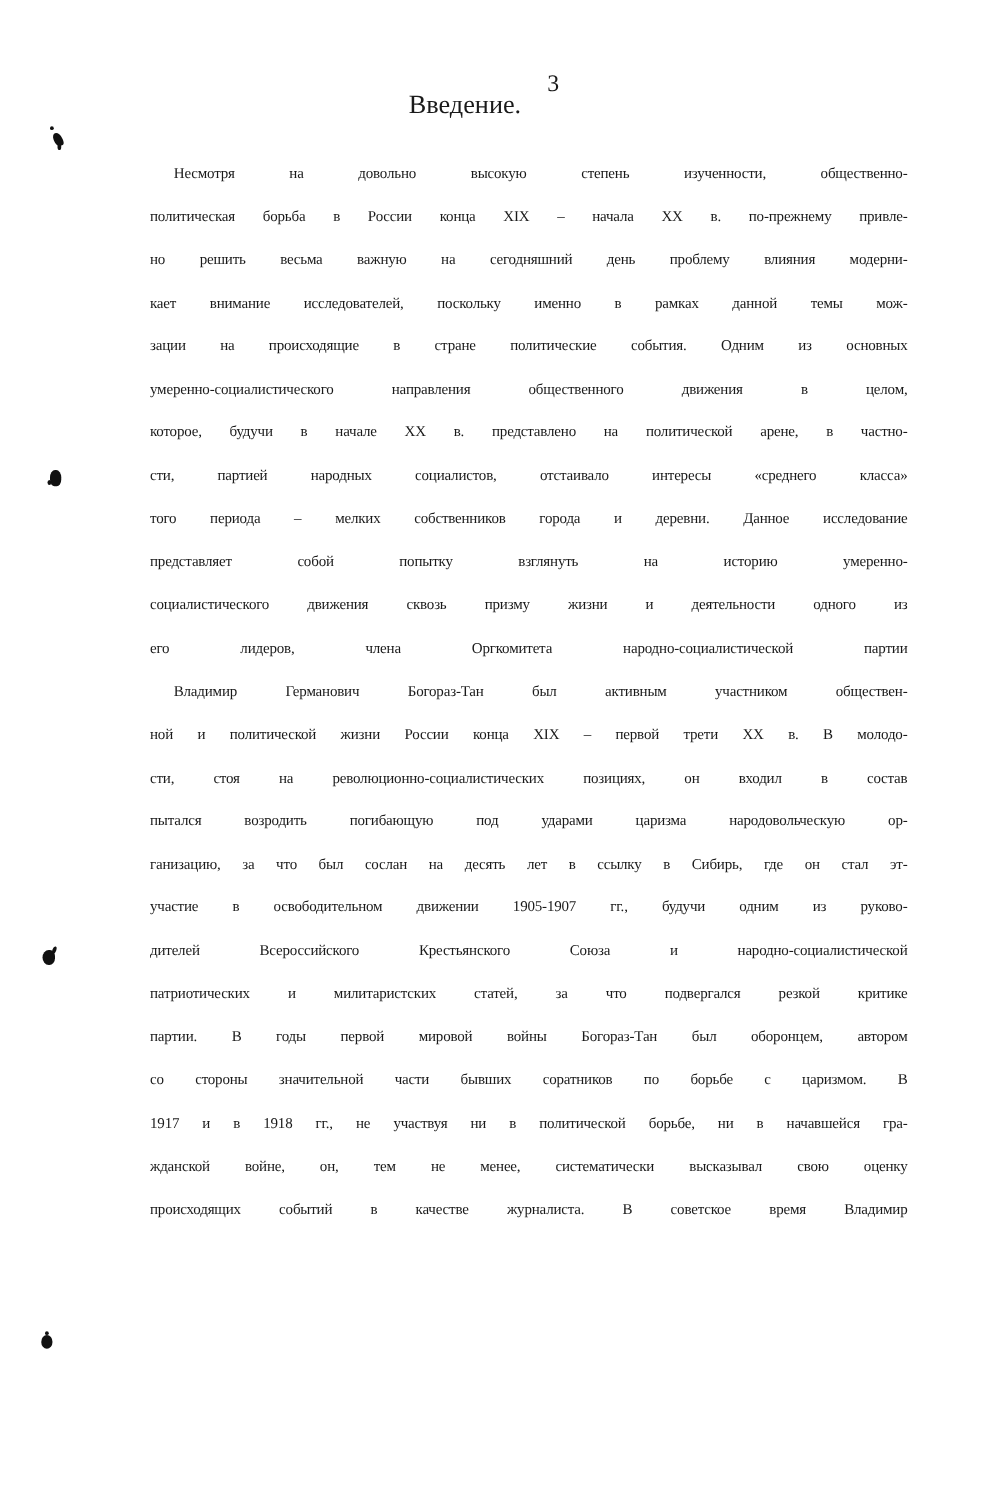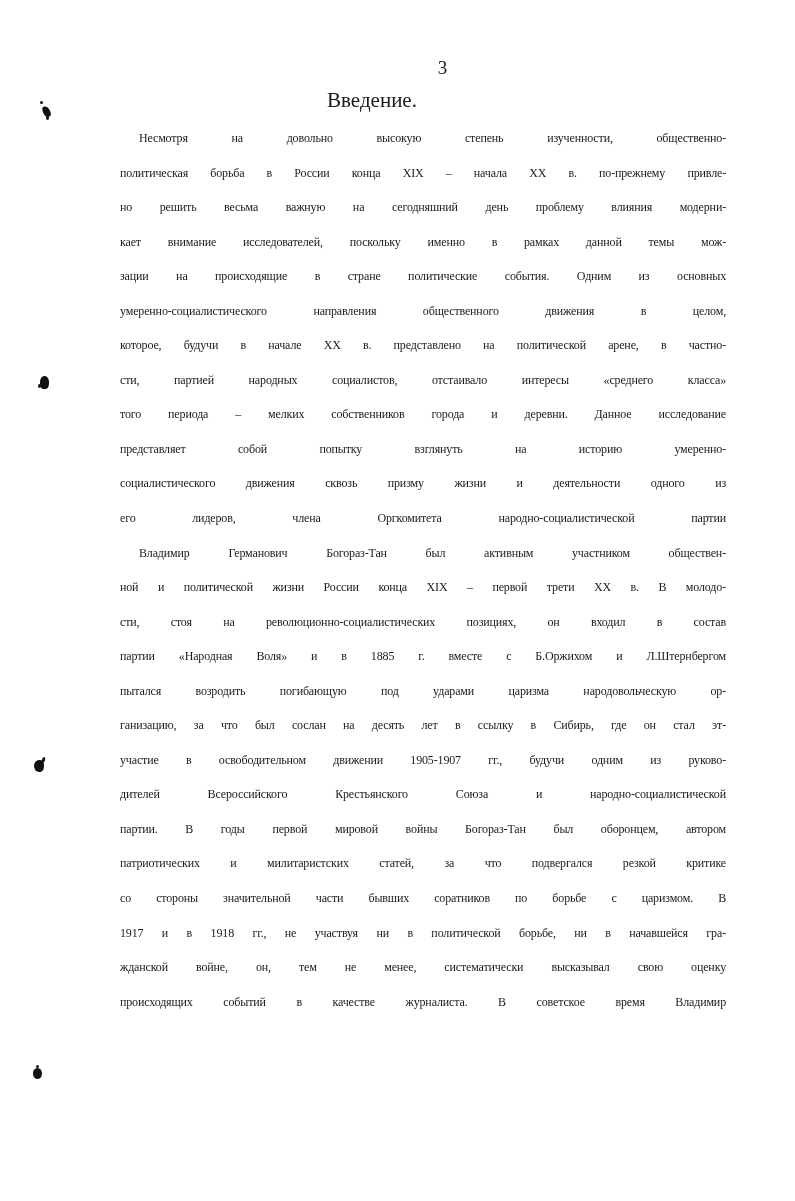--- a/index.html
+++ b/index.html
@@ -21,21 +21,21 @@
     left: 0;
     width: 795px;
     text-align: center;
     padding-left: 90px;
     box-sizing: border-box;
     font-size: 19px;
     line-height: 24px;
   }
   .title {
     position: absolute;
-    top: 87px;
+    top: 70px;
     left: 0;
     width: 634px;
     text-align: center;
     padding-left: 110px;
     box-sizing: border-box;
     font-size: 21px;
     line-height: 26px;
   }
   .body-text {
     position: absolute;
@@ -103,27 +103,26 @@
       <span class="line">сти, партией народных социалистов, отстаивало интересы «среднего класса»</span>
       <span class="line">того периода – мелких собственников города и деревни. Данное исследование</span>
       <span class="line">представляет собой попытку взглянуть на историю умеренно-</span>
       <span class="line">социалистического движения сквозь призму жизни и деятельности одного из</span>
       <span class="line">его лидеров, члена Оргкомитета народно-социалистической партии</span>
     </div>
     <div>
       <span class="line indent">Владимир Германович Богораз-Тан был активным участником обществен-</span>
       <span class="line">ной и политической жизни России конца XIX – первой трети XX в. В молодо-</span>
       <span class="line">сти, стоя на революционно-социалистических позициях, он входил в состав</span>
-      <span class="line">партии «Народная Воля» и в 1885 г. вместе с Б.Оржихом и Л.Штернбергом</span>
       <span class="line">пытался возродить погибающую под ударами царизма народовольческую ор-</span>
       <span class="line">ганизацию, за что был сослан на десять лет в ссылку в Сибирь, где он стал эт-</span>
       <span class="line">участие в освободительном движении 1905-1907 гг., будучи одним из руково-</span>
       <span class="line">дителей Всероссийского Крестьянского Союза и народно-социалистической</span>
+      <span class="line">патриотических и милитаристских статей, за что подвергался резкой критике</span>
       <span class="line">партии. В годы первой мировой войны Богораз-Тан был оборонцем, автором</span>
-      <span class="line">патриотических и милитаристских статей, за что подвергался резкой критике</span>
       <span class="line">со стороны значительной части бывших соратников по борьбе с царизмом. В</span>
       <span class="line">1917 и в 1918 гг., не участвуя ни в политической борьбе, ни в начавшейся гра-</span>
       <span class="line">жданской войне, он, тем не менее, систематически высказывал свою оценку</span>
       <span class="line">происходящих событий в качестве журналиста. В советское время Владимир</span>
     </div>
   </div>
 
 </div>
 
 </body></html>

